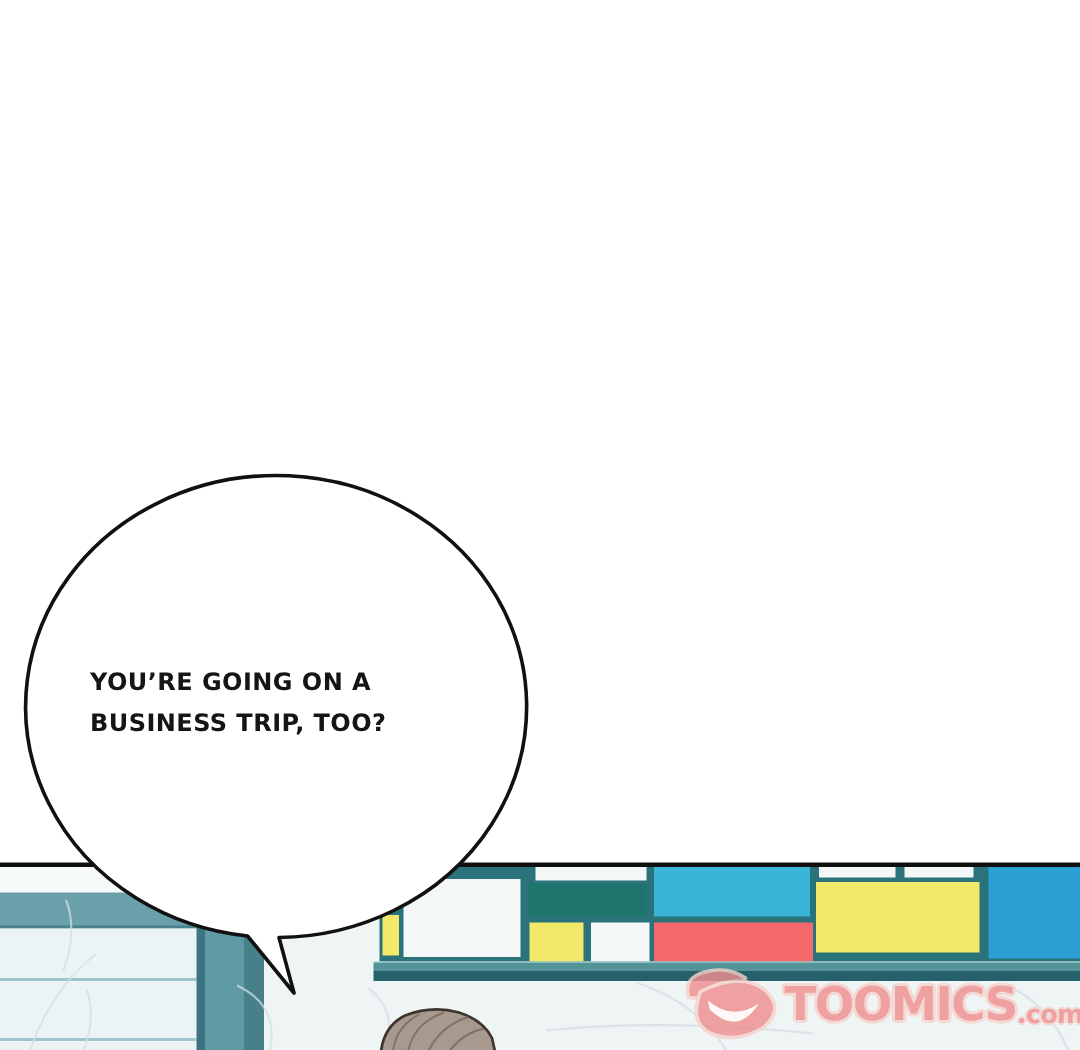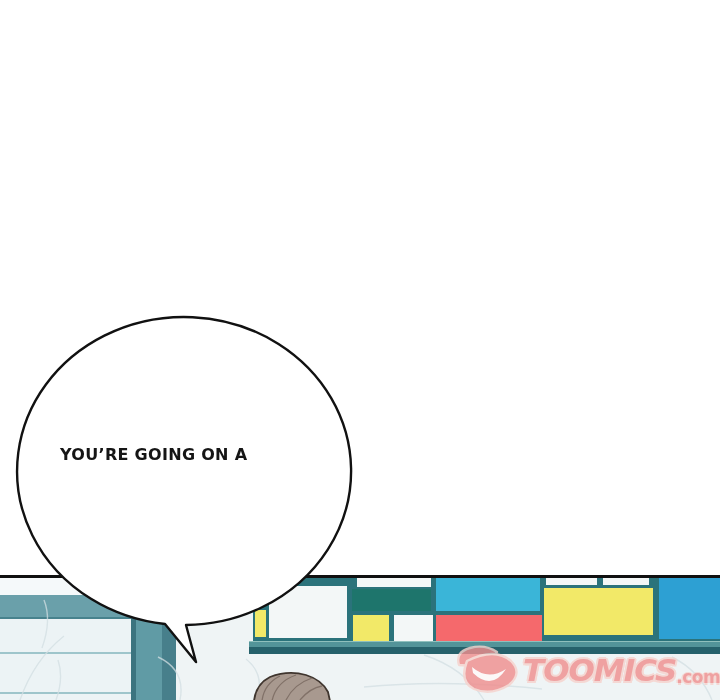--- a/index.html
+++ b/index.html
@@ -38,21 +38,21 @@
   #head-svg{left:0;top:575px;width:720px;height:125px;z-index:3;pointer-events:none;}
 
   
   #watermark{left:455px;top:643px;width:265px;height:54px;z-index:4;opacity:.82;
     display:flex;align-items:center;}
   #wm-icon{width:66px;height:50px;flex:0 0 auto;}
   #wm-text{display:flex;align-items:flex-end;margin-left:2px;}
   #wm-brand{
     font-size:31px;font-weight:bold;letter-spacing:-1px;line-height:40px;
     text-shadow:2px 0 0 #f6d3cd,-2px 0 0 #f6d3cd,0 2px 0 #f6d3cd,0 -2px 0 #f6d3cd,
-                1.5px 1.5px 0 #f6d3cd,-1.5px -1.5px 0 #f6d3cd,1.5px -1.5px 0 #f6d3cd,-1.5px 1.5px 0 #f6d3cd;font-style:italic;}
+                1.5px 1.5px 0 #f6d3cd,-1.5px -1.5px 0 #f6d3cd,1.5px -1.5px 0 #f6d3cd,-1.5px 1.5px 0 #f6d3cd;}
   #wm-tld{
     font-size:17px;font-weight:bold;line-height:26px;letter-spacing:-0.5px;
     text-shadow:1.5px 0 0 #f6d3cd,-1.5px 0 0 #f6d3cd,0 1.5px 0 #f6d3cd,0 -1.5px 0 #f6d3cd;}
 
   
   #bubble-svg{left:0;top:0;width:720px;height:700px;z-index:5;pointer-events:none;}
   #bubble-text{
     left:60px;top:441px;width:250px;height:56px;z-index:6;
     text-align:left;font-weight:bold;font-size:16px;line-height:27px;
     letter-spacing:.3px;color:#151515;}
@@ -121,13 +121,14 @@
     <span id="wm-brand">TOOMICS</span>
     <span id="wm-tld">.com</span>
   </div>
 </div>
 
 <svg class="abs" id="bubble-svg" viewBox="0 0 720 700">
   <path d="M 165 624 A 167 154 0 1 1 186 625 L 196 662 Z" fill="#ffffff" stroke="#111111" stroke-width="2.4" stroke-linejoin="round"></path>
 </svg>
 <div class="abs" id="bubble-text">
   <div>YOU’RE GOING ON A</div>
+  <div>BUSINESS TRIP, TOO?</div>
 </div>
 
 </body></html>

